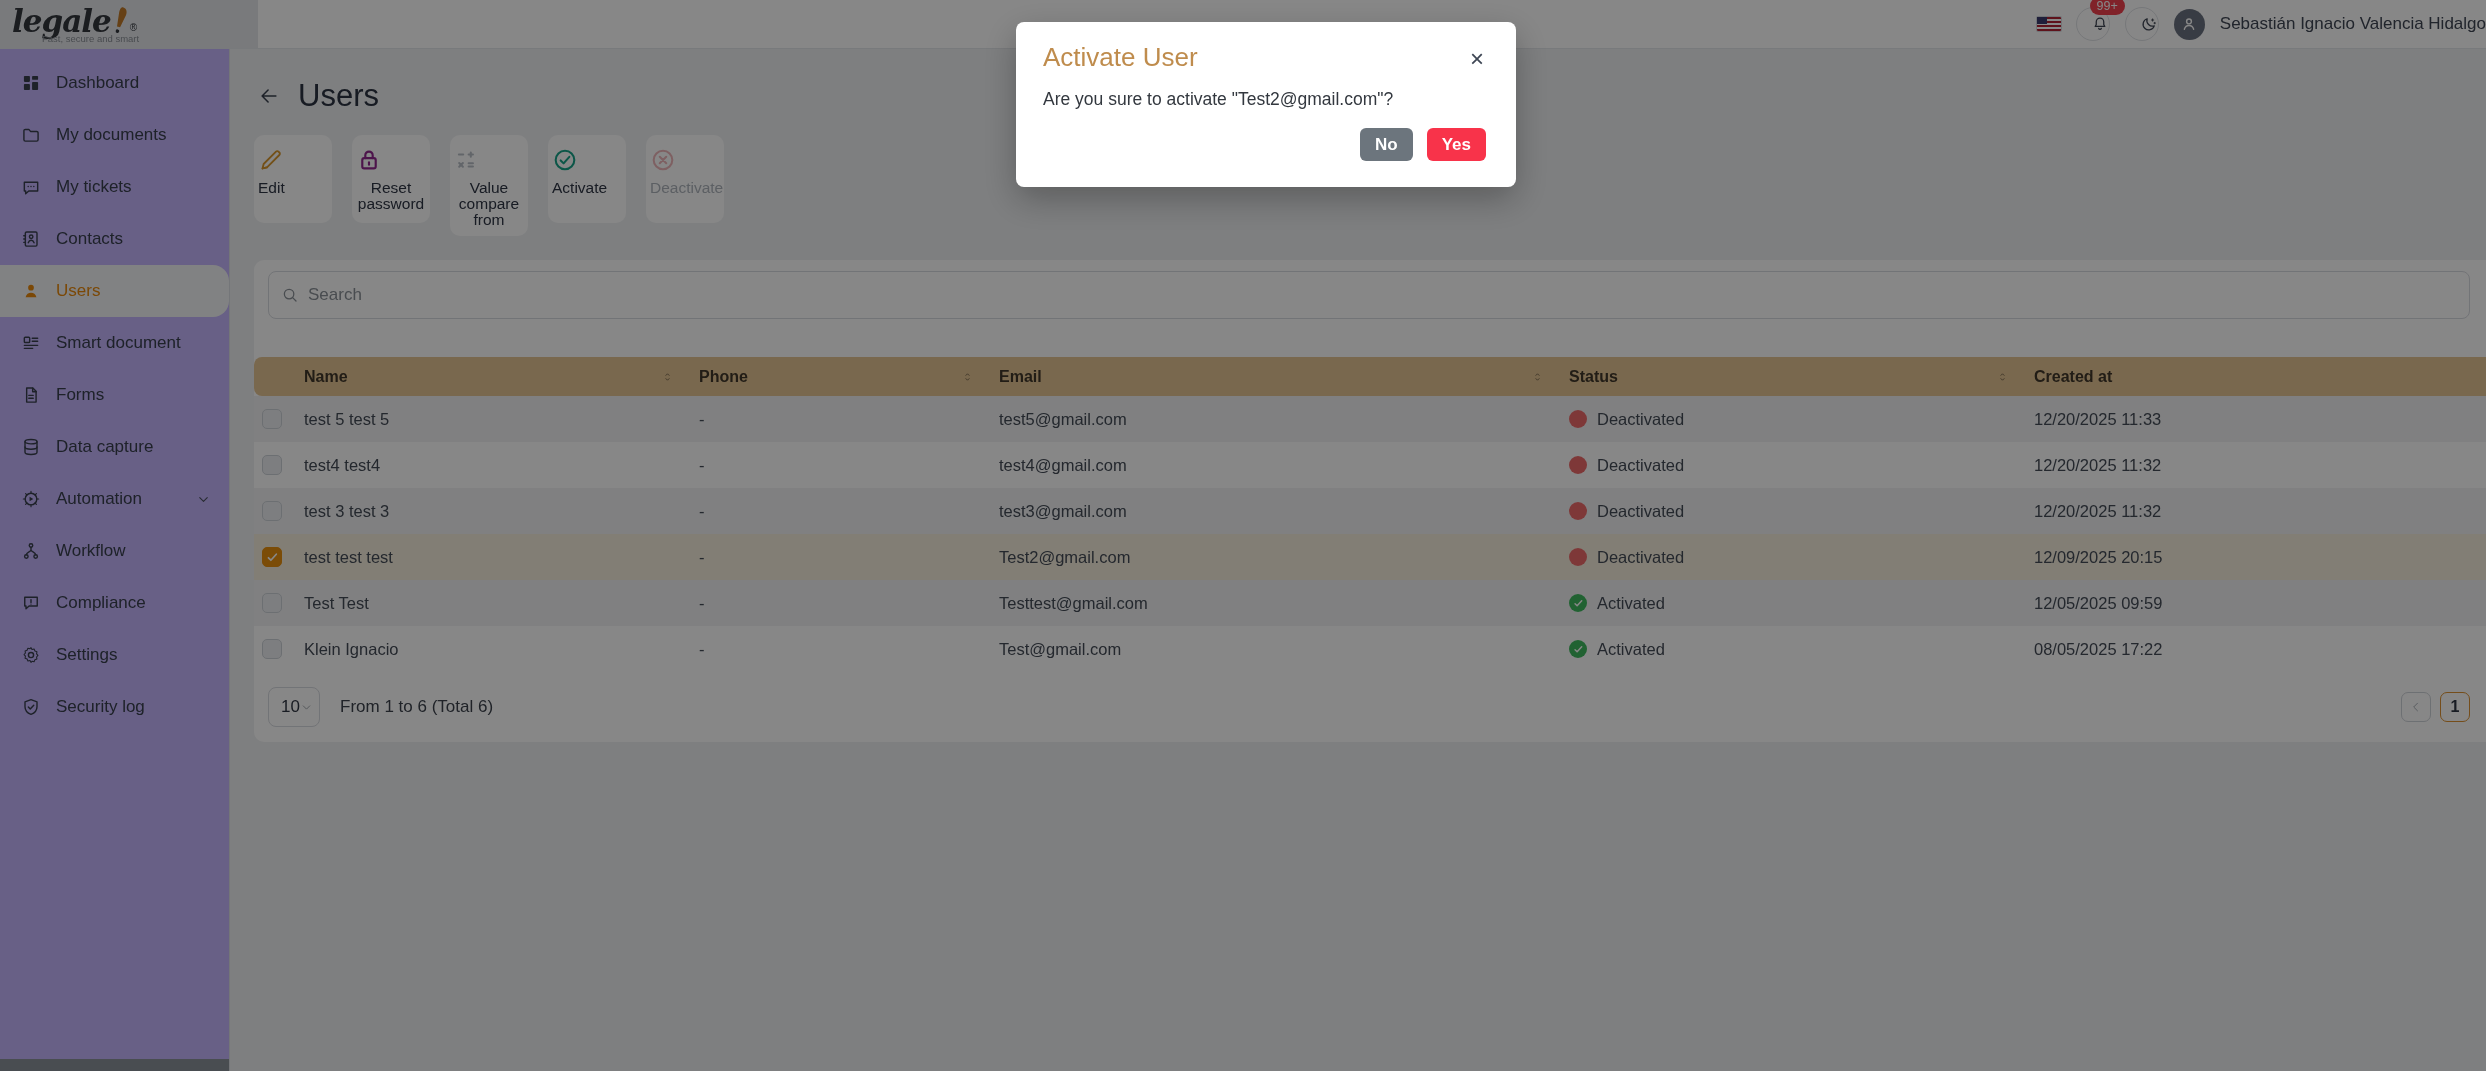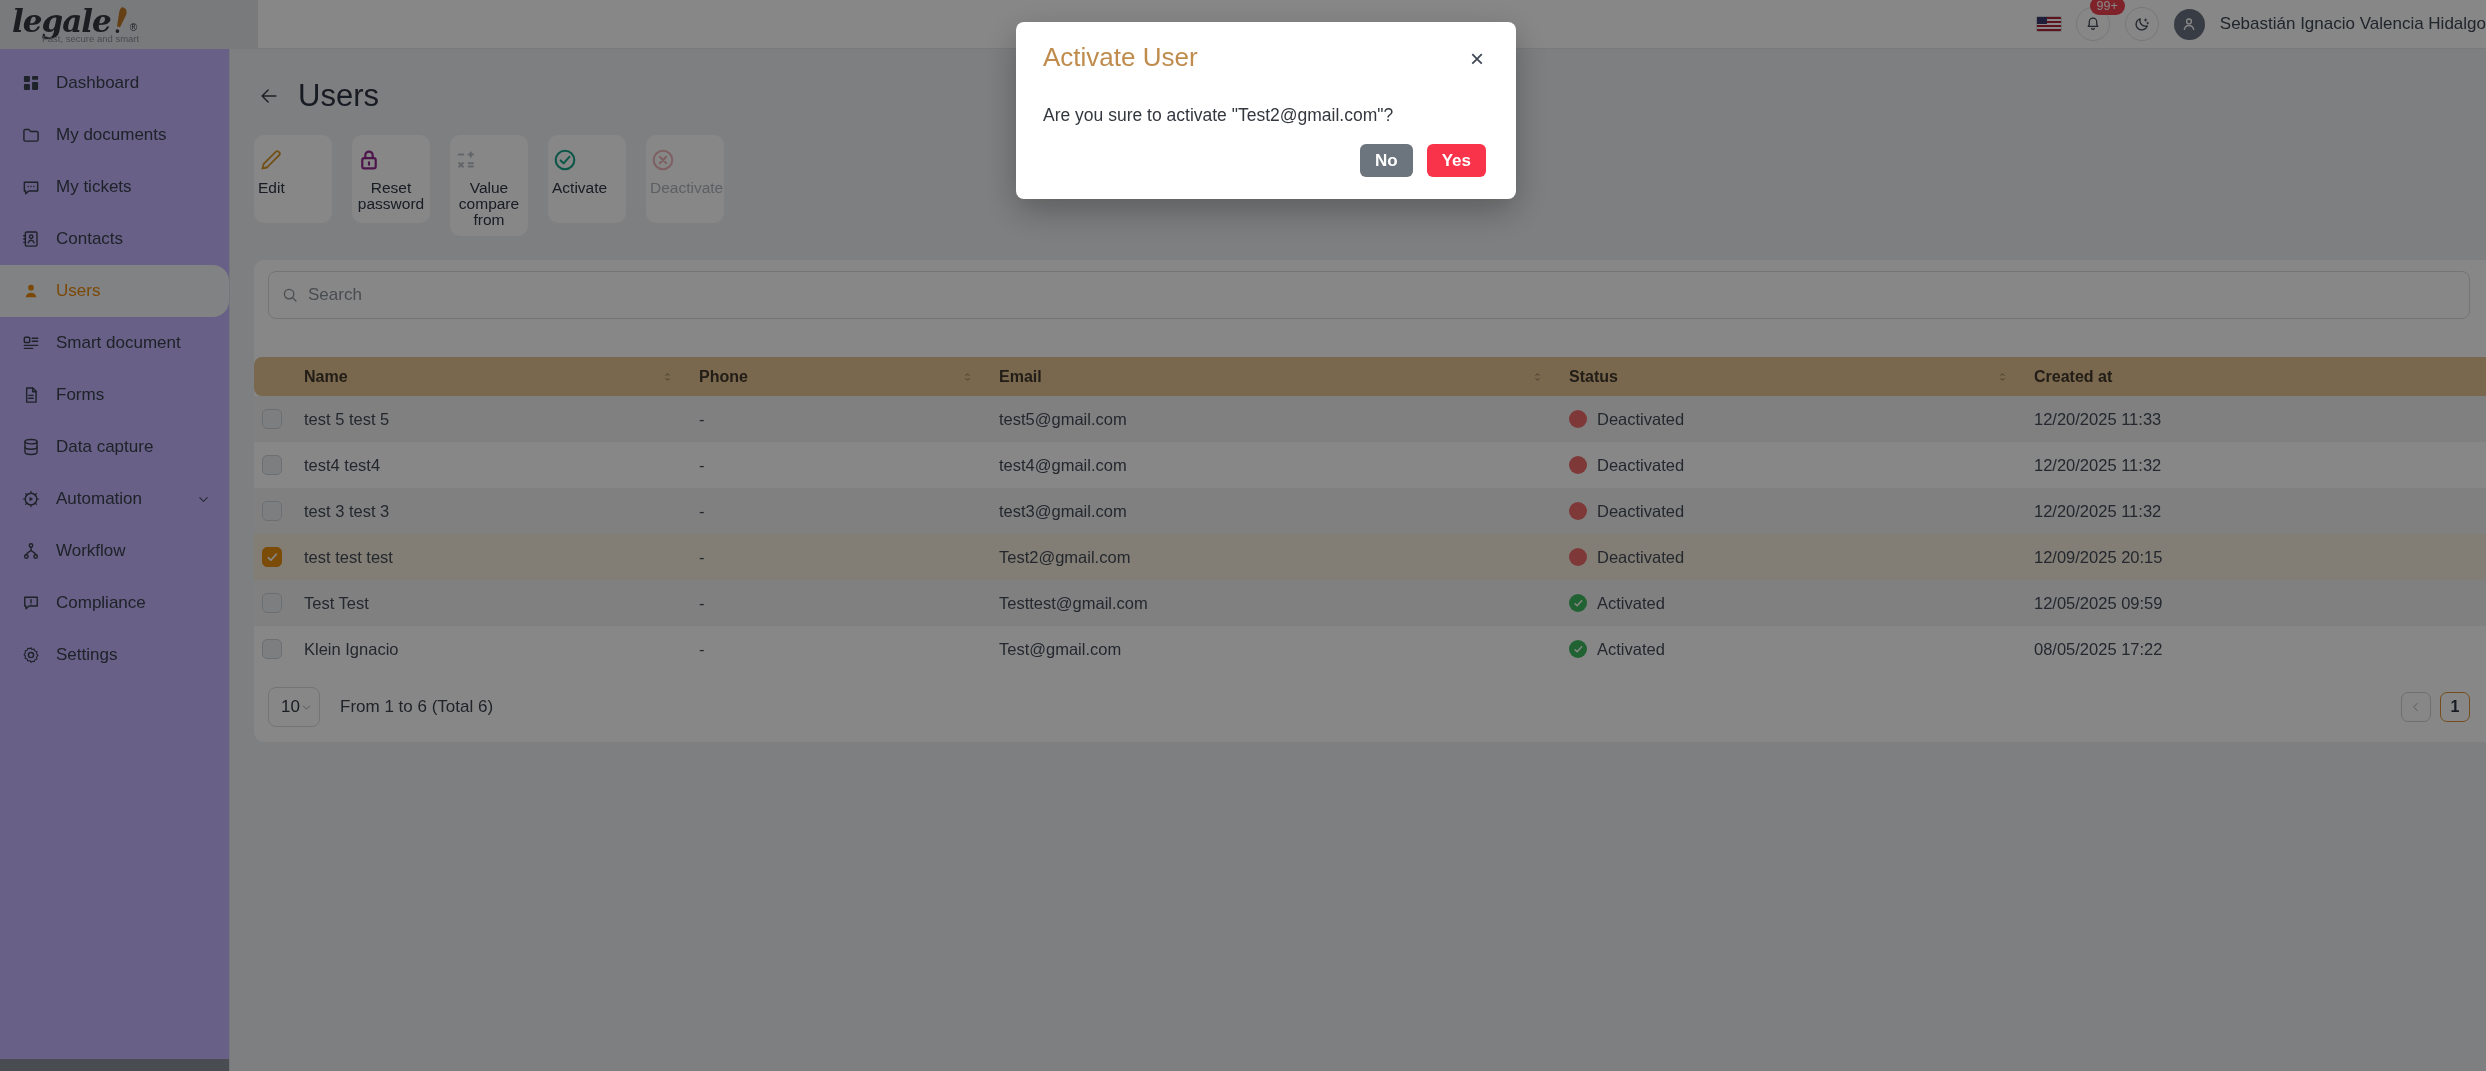--- a/index.html
+++ b/index.html
@@ -12,21 +12,21 @@
   .topbar { height:49px; background:#fff; border-bottom:1px solid #e3e6ea; display:flex; align-items:stretch; flex:0 0 auto; overflow:hidden; }
   .logo-area { width:258px; flex:0 0 auto; background:#e5e7eb; padding:6px 0 0 12px; position:relative; }
   .logo-line { display:flex; align-items:flex-start; }
   .logo-word { font-family:"DejaVu Serif", serif; font-style:italic; font-weight:bold; font-size:31px; line-height:30px; color:#33373d; letter-spacing:-1px; }
   .logo-pen { width:16px; height:30px; margin-left:1px; transform:rotate(14deg); }
   .logo-reg { font-size:10px; color:#33373d; margin:16px 0 0 2px; }
   .logo-tagline { font-size:9.5px; color:#8a8f96; margin:-3px 0 0 30px; white-space:nowrap; }
   .topbar-right { margin-left:auto; display:flex; align-items:center; gap:15px; padding-right:0; white-space:nowrap; }
   .flag { width:24px; height:14px; position:relative; background:repeating-linear-gradient(180deg,#b22234 0 2px,#fff 2px 4px); border-radius:1px; box-shadow:0 0 0 1px #d8dbe0; }
   .flag::after { content:""; position:absolute; left:0; top:0; width:10px; height:7px; background:#3c3b6e; }
-  .icon-circle { width:34px; height:34px; border-radius:50%; border:1px solid #dfe2e6; background:#fff; display:flex; align-items:center; justify-content:center; color:#3f4654; position:relative; flex:0 0 auto; }
+  .icon-circle { width:34px; height:34px; border-radius:50%; border:1px solid #dfe2e6; background:#fff; display:flex; align-items:center; justify-content:flex-end; color:#3f4654; position:relative; flex:0 0 auto; }
   .icon-circle svg { width:18px; height:18px; }
   .badge { position:absolute; top:-11px; right:-16px; background:#f1414f; color:#fff; font-size:12.5px; padding:2px 7px; border-radius:10px; line-height:14px; }
   .avatar { width:31px; height:31px; border-radius:50%; background:#6b7280; display:flex; align-items:center; justify-content:center; color:#fff; flex:0 0 auto; }
   .avatar svg { width:18px; height:18px; }
   .username { font-size:17px; color:#3f4654; }
 
   
   .layout { flex:1; display:flex; min-height:0; }
   .sidebar { width:230px; flex:0 0 auto; background:#c4b5fd; border-right:1px solid #dcdfe4; padding-top:8px; position:relative; }
   .side-item { height:52px; display:flex; align-items:center; gap:15px; padding:0 18px 0 21px; font-size:17px; color:#39404e; cursor:pointer; }
@@ -83,21 +83,21 @@
   .pager { margin-left:auto; display:flex; gap:9px; }
   .pager-btn { width:30px; height:30px; border-radius:7px; border:1px solid #cfd3d9; background:#fff; display:flex; align-items:center; justify-content:center; color:#a7adb5; font-size:16px; cursor:pointer; }
   .pager-btn svg { width:14px; height:14px; }
   .pager-btn.page-active { border:1px solid #dd9232; color:#2f3542; font-weight:bold; }
 
   
   .backdrop { position:fixed; inset:0; background:rgba(0,0,0,0.47); z-index:50; }
   .modal { position:fixed; left:1016px; top:22px; width:500px; min-height:165px; background:#fff; border-radius:8px; z-index:60; box-shadow:0 12px 34px rgba(0,0,0,.28); padding:20px 30px 22px 27px; }
   .modal-title { font-size:26px; font-weight:500; color:#bf8c4d; }
   .modal-close { position:absolute; top:22px; right:24px; width:30px; height:30px; border:none; background:transparent; color:#3e4654; font-size:24px; line-height:28px; cursor:pointer; }
-  .modal-body { margin-top:32px; font-size:17.5px; color:#33383f; }
+  .modal-body { margin-top:16px; font-size:17.5px; color:#33383f; }
   .modal-footer { margin-top:18px; display:flex; justify-content:flex-end; gap:14px; }
   .btn { height:33px; padding:0 15px; border:none; border-radius:6px; color:#fff; font-size:17px; font-weight:bold; font-family:inherit; cursor:pointer; }
   .btn.secondary { background:#6c757d; }
   .btn.danger { background:#f8334a; }
 </style>
 </head>
 <body>
 
 <div class="app">
 
@@ -262,20 +262,29 @@
         </div>
         <div class="side-item">
           <span style="display: flex;">
             <svg viewBox="0 0 24 24" fill="none" stroke="currentColor" stroke-width="1.7" stroke-linecap="round" stroke-linejoin="round">
               <circle cx="12" cy="12" r="3.1"></circle>
               <path d="M12 3.2l1.2 2.2 2.5-.5 1 2.3 2.4.9-.4 2.5 1.6 1.9-1.6 1.9.4 2.5-2.4.9-1 2.3-2.5-.5L12 20.8l-1.2-2.2-2.5.5-1-2.3-2.4-.9.4-2.5L3.7 11.5l1.6-1.9-.4-2.5 2.4-.9 1-2.3 2.5.5z" stroke-width="1.3"></path>
             </svg>
           </span>
           <span>Settings</span>
         </div>
+        <div class="side-item">
+          <span style="display: flex;">
+            <svg viewBox="0 0 24 24" fill="none" stroke="currentColor" stroke-width="1.7" stroke-linecap="round" stroke-linejoin="round">
+              <path d="M12 3.2l7.2 2.6v5.8c0 4.6-3 7.6-7.2 9.2-4.2-1.6-7.2-4.6-7.2-9.2V5.8z"></path>
+              <path d="M8.8 12.1l2.3 2.3 4.2-4.6"></path>
+            </svg>
+          </span>
+          <span>Security log</span>
+        </div>
         <div class="sidebar-footer"></div>
       </nav>
 
     <main class="main">
       <div class="page-head">
         <button class="back-btn">
           <span style="display:flex">
               <svg viewBox="0 0 24 24" fill="none" stroke="currentColor" stroke-width="1.7" stroke-linecap="round" stroke-linejoin="round">
                 <path d="M19.5 12H5M11 5.5L4.5 12 11 18.5"></path>
               </svg>

